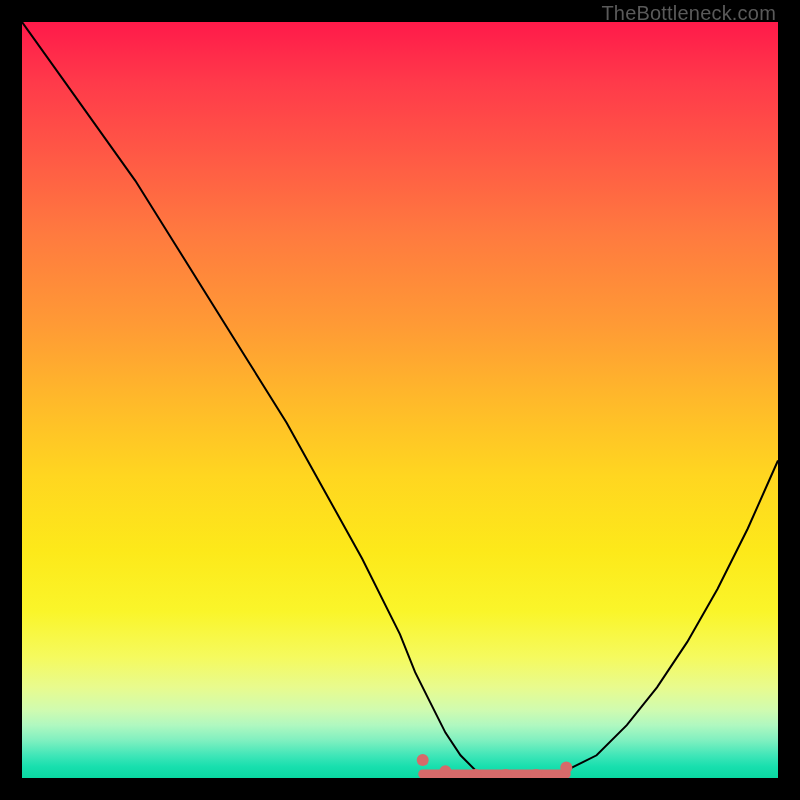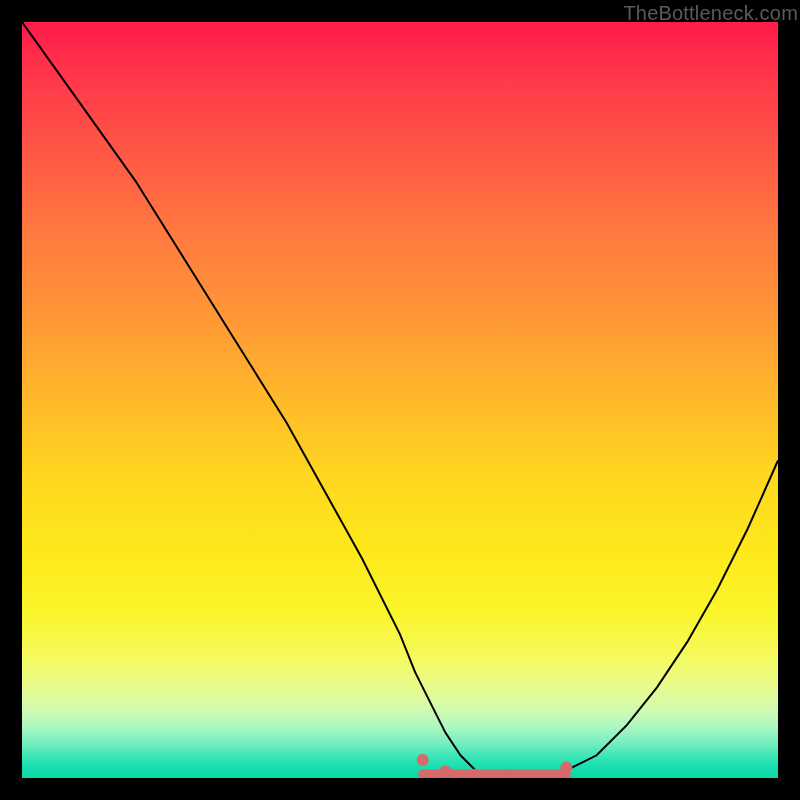--- a/index.html
+++ b/index.html
@@ -37,21 +37,21 @@
       #b0f8c0 93%,
       #80f0c0 95%,
       #40e6b8 97%,
       #18dfae 98.5%,
       #0ad8a2 100%
     );
   }
   .watermark {
     position: absolute;
     top: 2px;
-    right: 2px;
+    right: 24px;
     font-family: Arial, Helvetica, sans-serif;
     font-size: 20px;
     font-weight: 500;
     color: #5a5a5a;
     letter-spacing: 0.2px;
   }
   svg.curve {
     position: absolute;
     inset: 0;
   }

